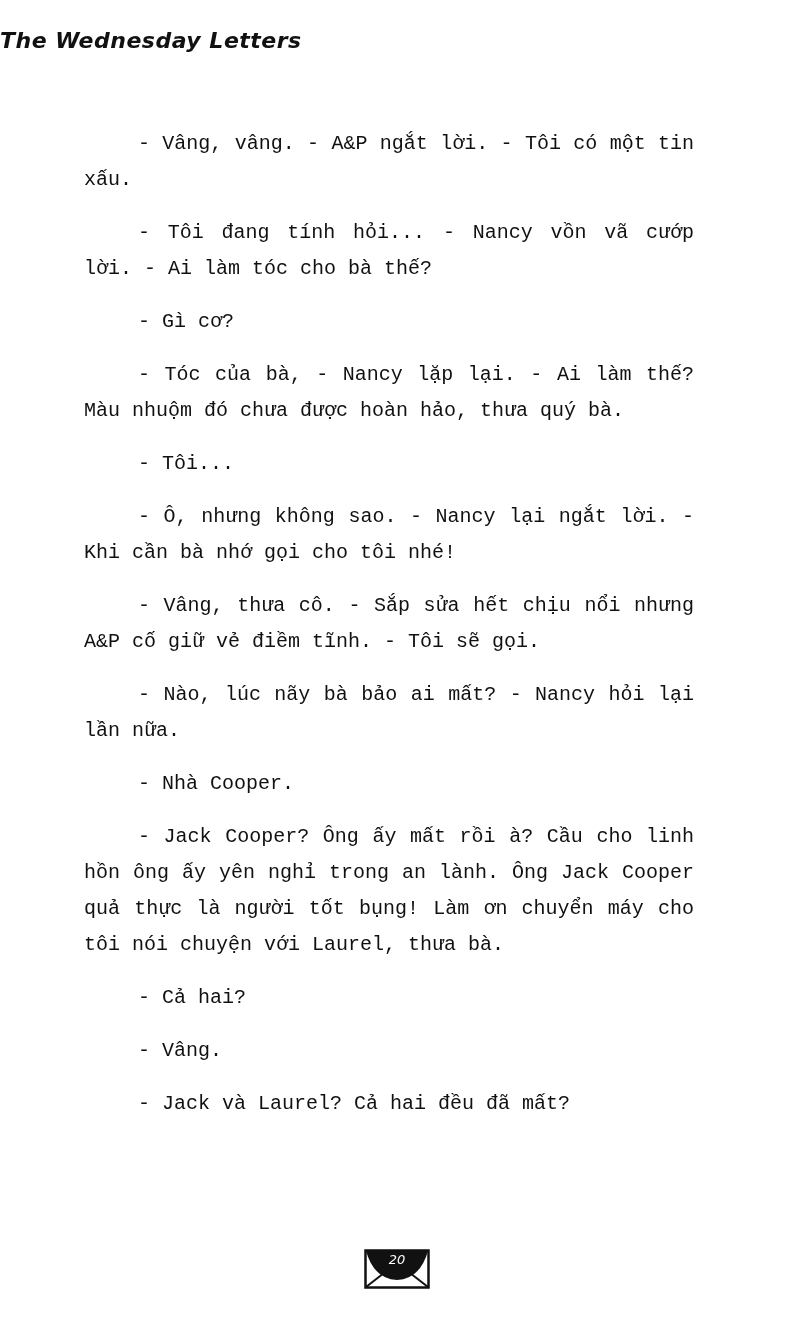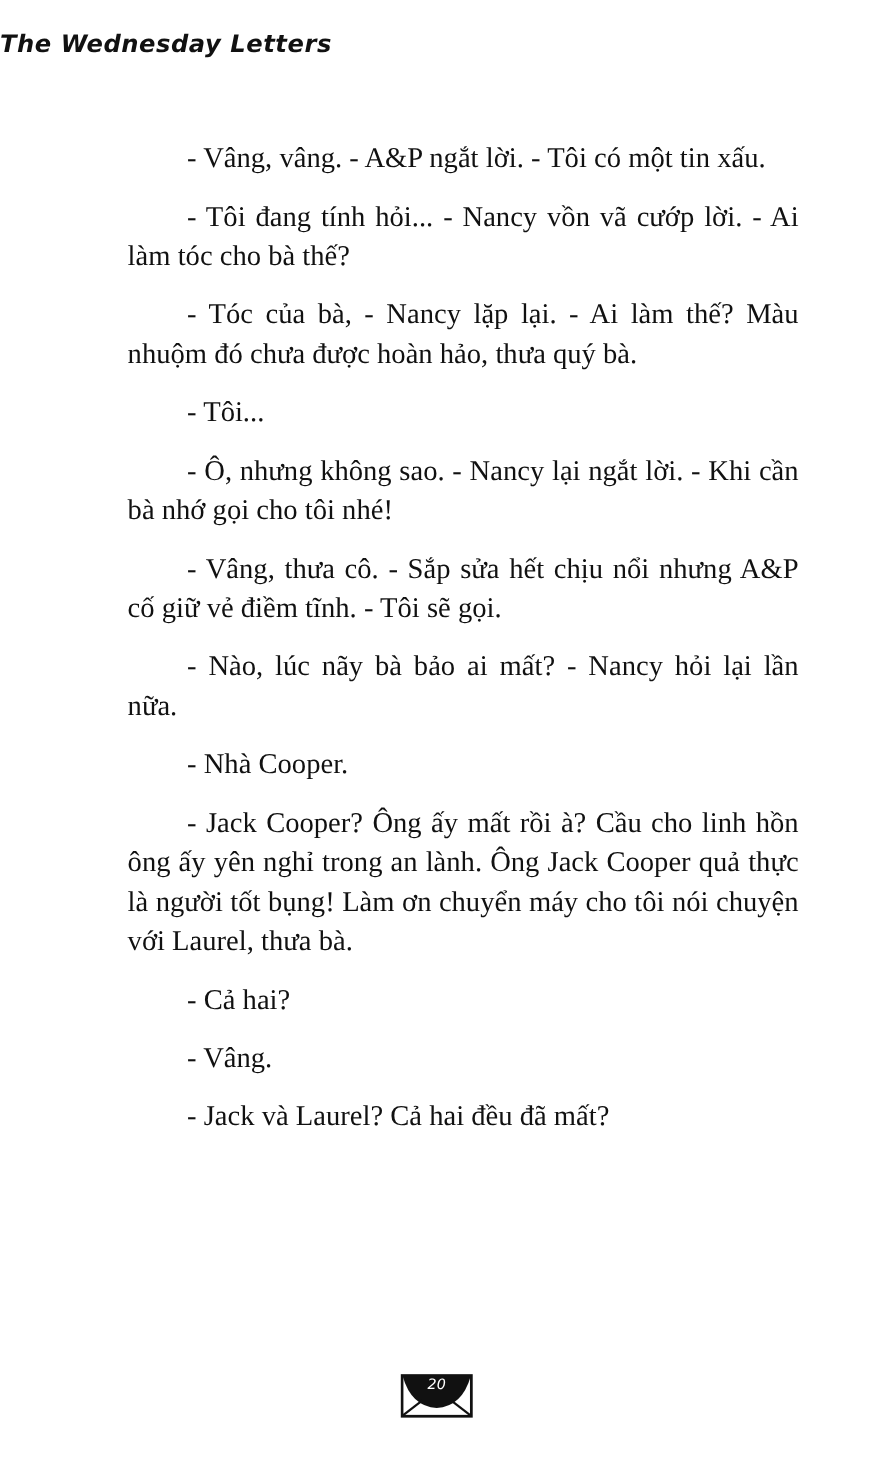--- a/index.html
+++ b/index.html
@@ -23,24 +23,24 @@
       font-family: "DejaVu Sans", sans-serif;
       font-style: italic;
       font-weight: bold;
       font-size: 22px;
       letter-spacing: 0.5px;
       color: #111111;
     }
     .body-text {
       position: absolute;
       top: 126px;
-      left: 116px;
+      left: 84px;
       width: 610px;
-      font-family: Liberation Serif, serif;
-      font-size: 26px;
+      font-family: Liberation Mono, monospace;
+      font-size: 20px;
       line-height: 36px;
       color: #111111;
     }
     .para {
       margin: 0 0 17px 0;
       text-indent: 54px;
       text-align: justify;
     }
     .page-number {
       position: absolute;
@@ -66,20 +66,21 @@
     }
   </style>
 </head>
 <body>
 
 <div class="running-header">The Wednesday Letters</div>
 
 <div class="body-text">
   <p class="para">- Vâng, vâng. - A&amp;P ngắt lời. - Tôi có một tin xấu.</p>
   <p class="para">- Tôi đang tính hỏi... - Nancy vồn vã cướp lời. - Ai làm tóc cho bà thế?</p>
+  <p class="para">- Gì cơ?</p>
   <p class="para">- Tóc của bà, -  Nancy lặp lại. - Ai làm thế? Màu nhuộm đó chưa được hoàn hảo, thưa quý bà.</p>
   <p class="para">- Tôi...</p>
   <p class="para">- Ô, nhưng không sao. -  Nancy lại ngắt lời. - Khi cần bà nhớ gọi cho tôi nhé!</p>
   <p class="para">- Vâng, thưa cô. -  Sắp sửa hết chịu nổi nhưng A&amp;P cố giữ vẻ điềm tĩnh. - Tôi sẽ gọi.</p>
   <p class="para">- Nào, lúc nãy bà bảo ai mất? -  Nancy hỏi lại lần nữa.</p>
   <p class="para">- Nhà Cooper.</p>
   <p class="para">- Jack Cooper? Ông ấy mất rồi à? Cầu cho linh hồn ông ấy yên nghỉ trong an lành. Ông Jack Cooper quả thực là người tốt bụng! Làm ơn chuyển máy cho tôi nói chuyện với Laurel, thưa bà.</p>
   <p class="para">- Cả hai?</p>
   <p class="para">- Vâng.</p>
   <p class="para">- Jack và Laurel? Cả hai đều đã mất?</p>

